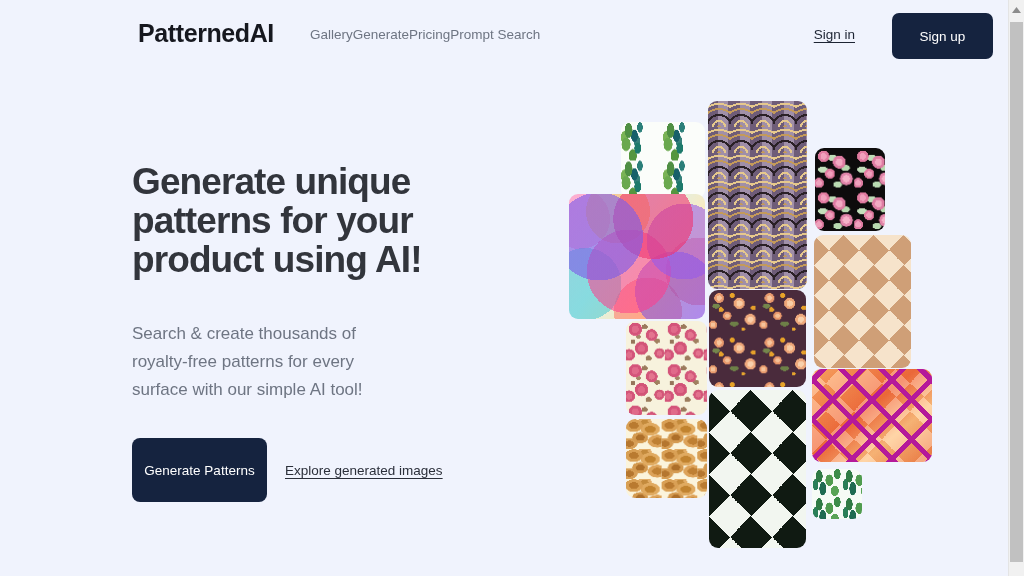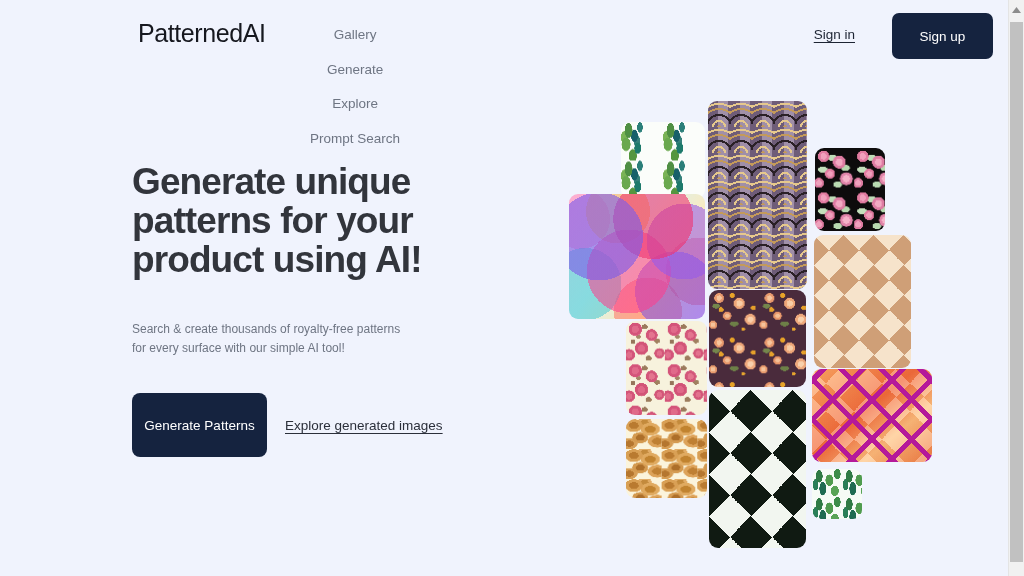--- a/index.html
+++ b/index.html
@@ -19,26 +19,26 @@
   }
 
   
   .header {
     position:absolute; left:0; top:0;
     width:1008px; height:72px;
     display:flex; align-items:center;
   }
   .logo {
     position:absolute; left:138px; top:21px;
-    font-size:25px; font-weight:normal; color:#16181f;
+    font-size:25px; font-weight:bold; color:#16181f;
     letter-spacing:-0.4px; line-height:1;
   }
   .nav {
     position:absolute; left:310px; top:28px;
-    display:flex; gap:21px; align-items:center;flex-direction:column;
+    display:flex; align-items:center;
   }
   .nav a {
     font-size:13.5px; color:#6e7583; text-decoration:none;
     line-height:1;
   }
   .auth {
     position:absolute; right:153px; top:27px;
     display:flex; align-items:flex-start;
   }
   .signin {
@@ -59,21 +59,21 @@
   .hero {
     position:absolute; left:132px; top:163px; width:380px;
   }
   .hero h1 {
     font-size:37px; font-weight:bold; color:#32353c;
     line-height:1.05; letter-spacing:-0.9px;
     width:350px;
   }
   .hero p {
     margin-top:40px;
-    font-size:12px; color:#6e7583; line-height:1.66;
+    font-size:17px; color:#6e7583; line-height:1.66;
     width:278px;
   }
   .cta {
     margin-top:34px; display:flex; align-items:center; gap:8px;
   }
   .btn-primary {
     width:135px; height:64px; border-radius:8px;
     background:#15233f; color:#ffffff; font-size:13.5px;
     border:none; cursor:pointer;
     display:flex; align-items:center; justify-content:center;
@@ -276,21 +276,21 @@
 
 <div class="page">
 
   <div class="header">
 
     <div class="logo">PatternedAI</div>
 
     <nav class="nav">
       <a href="#">Gallery</a>
       <a href="#">Generate</a>
-      <a href="#">Explore</a>
+      <a href="#">Pricing</a>
       <a href="#">Prompt Search</a>
     </nav>
 
     <div class="auth">
       <a href="#" class="signin">Sign in</a>
     </div>
 
     <button class="signup">Sign up</button>
   </div>
 

